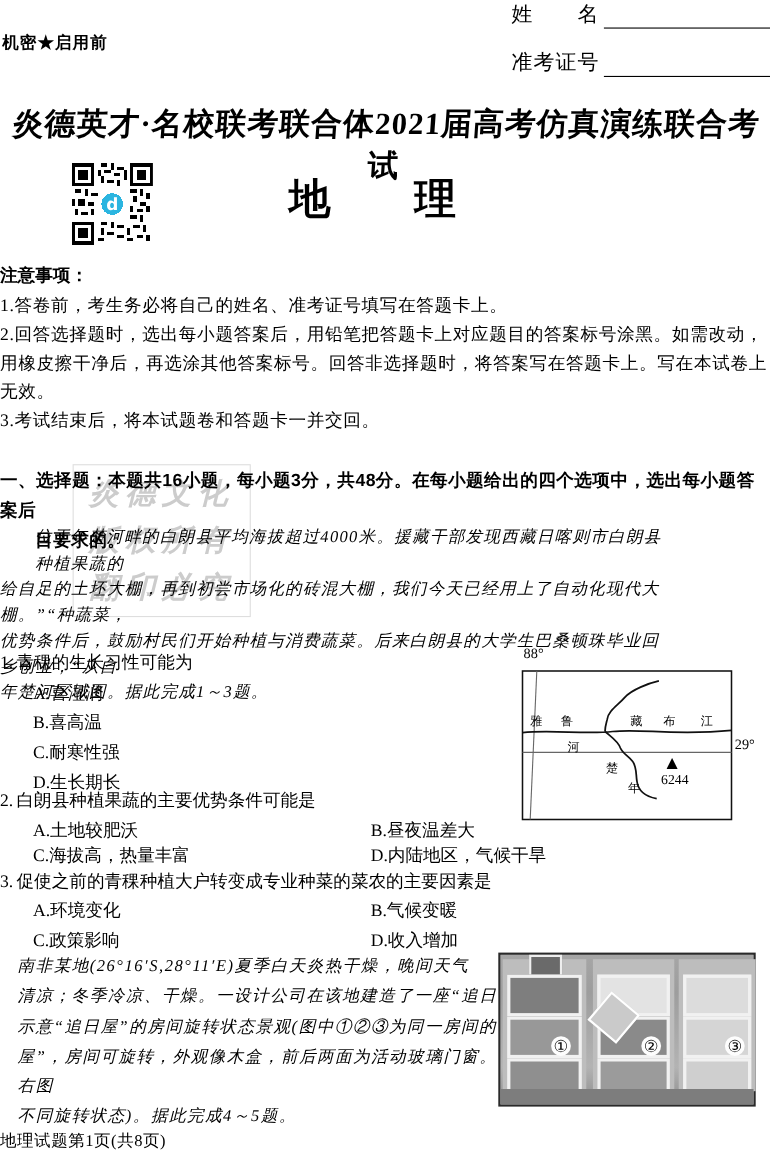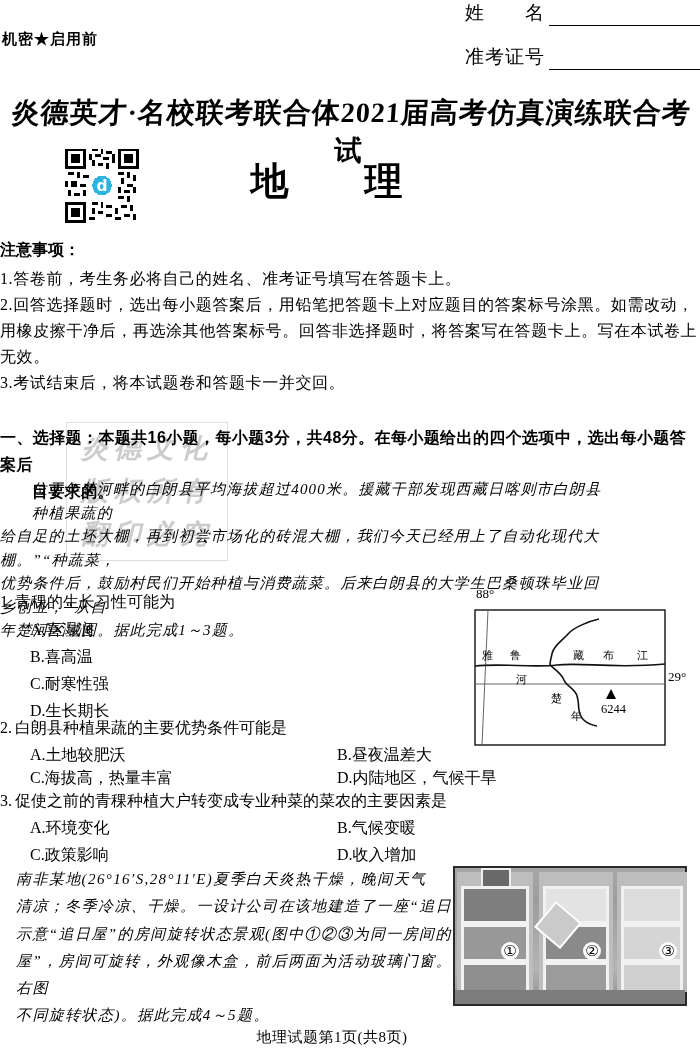--- a/index.html
+++ b/index.html
@@ -9,21 +9,21 @@
   .secrecy{left:2px;top:30px;font-family:"Liberation Sans",sans-serif;font-weight:bold;
            font-size:15px;letter-spacing:1px;}
   .name-block{left:428px;top:0px;width:264px;}
   .field-row{position:absolute;left:0;white-space:nowrap;}
   .flabel{font-size:19px;letter-spacing:1px;margin-left:37px;}
   .uline{display:inline-block;width:152px;height:18px;border-bottom:1px solid #000;
          margin-left:4px;vertical-align:bottom;}
   .exam-title{left:0;top:94px;width:700px;text-align:center;font-size:28px;font-weight:bold;
               letter-spacing:1px;transform:skewX(-4deg);}
   .qr{left:65px;top:148px;width:74px;height:75px;}
-  .subject{left:4px;top:156px;width:645px;text-align:center;font-size:38px;font-weight:bold;}
+  .subject{left:16px;top:156px;width:645px;text-align:center;font-size:38px;font-weight:bold;}
   .watermark{left:66px;top:422px;width:160px;z-index:0;color:#cccccc;border:1px solid #dedede;
              text-align:center;font-size:27px;font-weight:bold;font-style:italic;
              letter-spacing:6px;line-height:43px;padding:4px 0;}
   .z1{z-index:1;}
   .notices-title{left:0;top:240px;font-family:"Liberation Sans",sans-serif;font-weight:bold;
                  font-size:16px;}
   .notices{left:0;top:266px;width:700px;font-size:16px;letter-spacing:0.6px;}
   .notices div{line-height:26px;}
   .ind{}
   .ind2{padding-left:32px;}
@@ -55,21 +55,21 @@
   .row{position:absolute;left:4px;right:4px;height:32px;border:3px solid #f1f1f1;}
   .r1{top:14px;}.r2{top:52px;}.r3{top:90px;height:28px;}
   .roofbox{position:absolute;left:24px;top:-4px;width:26px;height:16px;background:#6a6a6a;
            border:2px solid #eee;}
   .tilt{position:absolute;left:2px;top:36px;width:30px;height:30px;background:#cacaca;
         border:2px solid #fff;transform:rotate(40deg);}
   .ground{position:absolute;left:0;right:0;bottom:0;height:14px;background:#7d7d7d;}
   .plabel{position:absolute;top:70px;width:18px;height:18px;background:#fdfdfd;border-radius:50%;
           font-size:15px;line-height:18px;text-align:center;font-style:normal;
           font-family:"DejaVu Sans",sans-serif;}
-  .footer{left:0;top:1028px;width:664px;text-align:center;font-size:15px;letter-spacing:0.5px;}
+  .footer{left:0;top:1028px;width:664px;font-size:15px;letter-spacing:0.5px;}
 </style>
 </head>
 <body>
 
 <div class="page">
 
   <div class="abs watermark">
     <div>炎德文化</div>
     <div>版权所有</div>
     <div>翻印必究</div>

